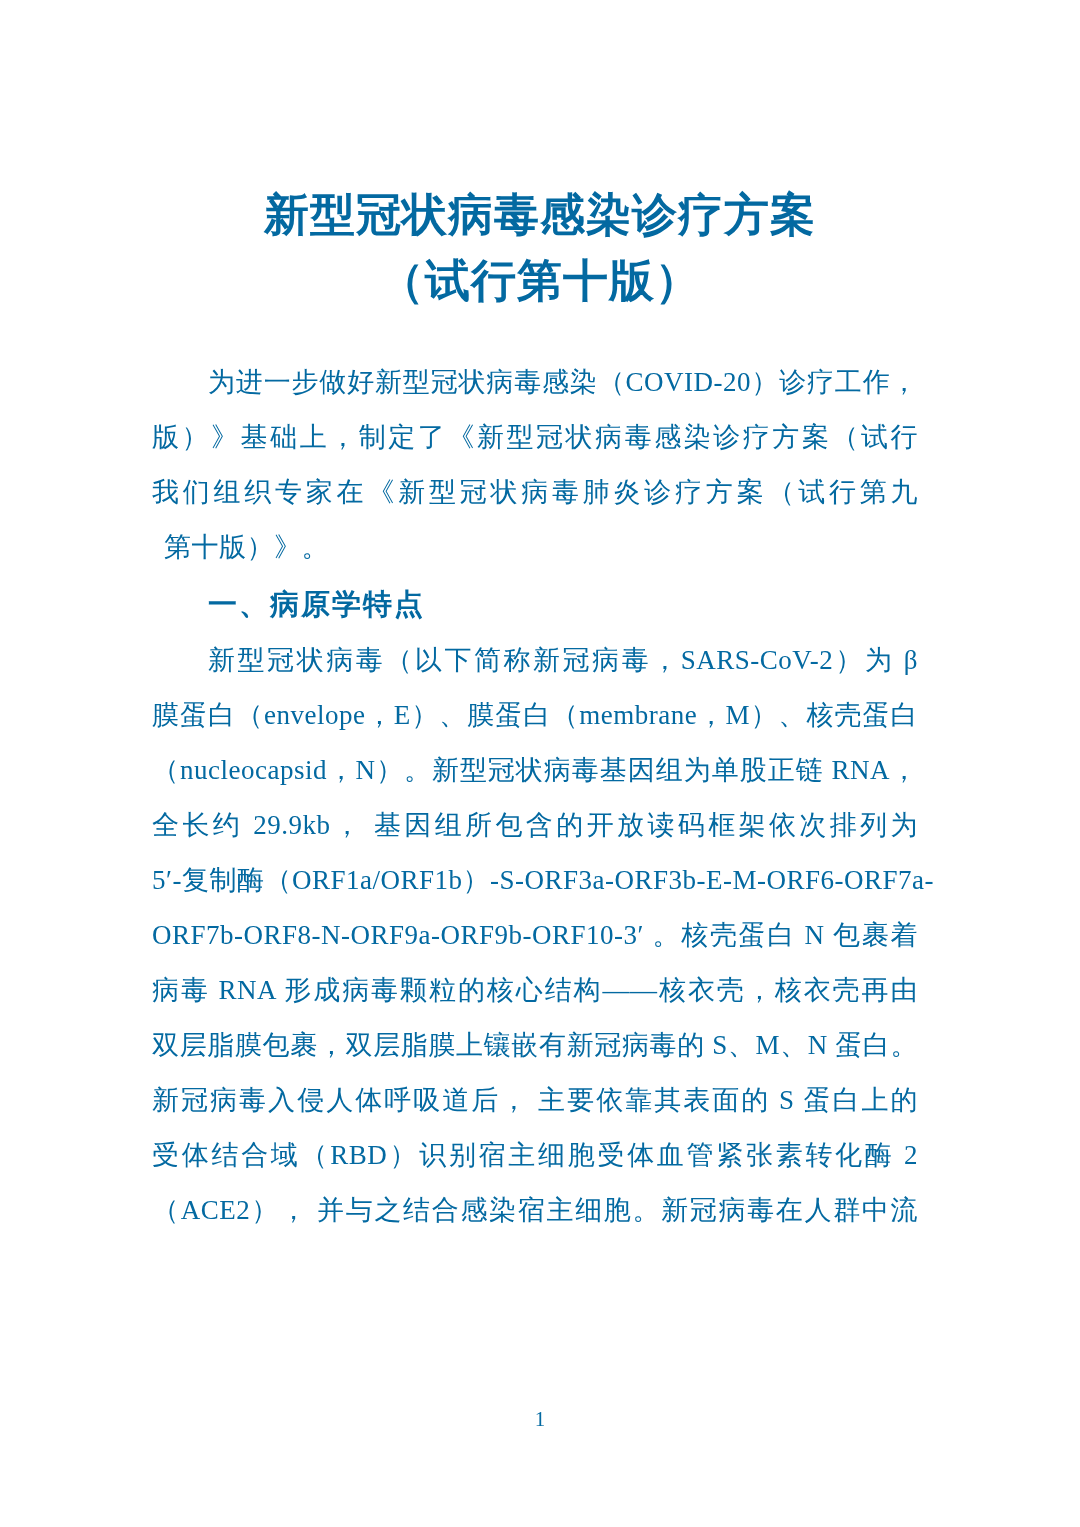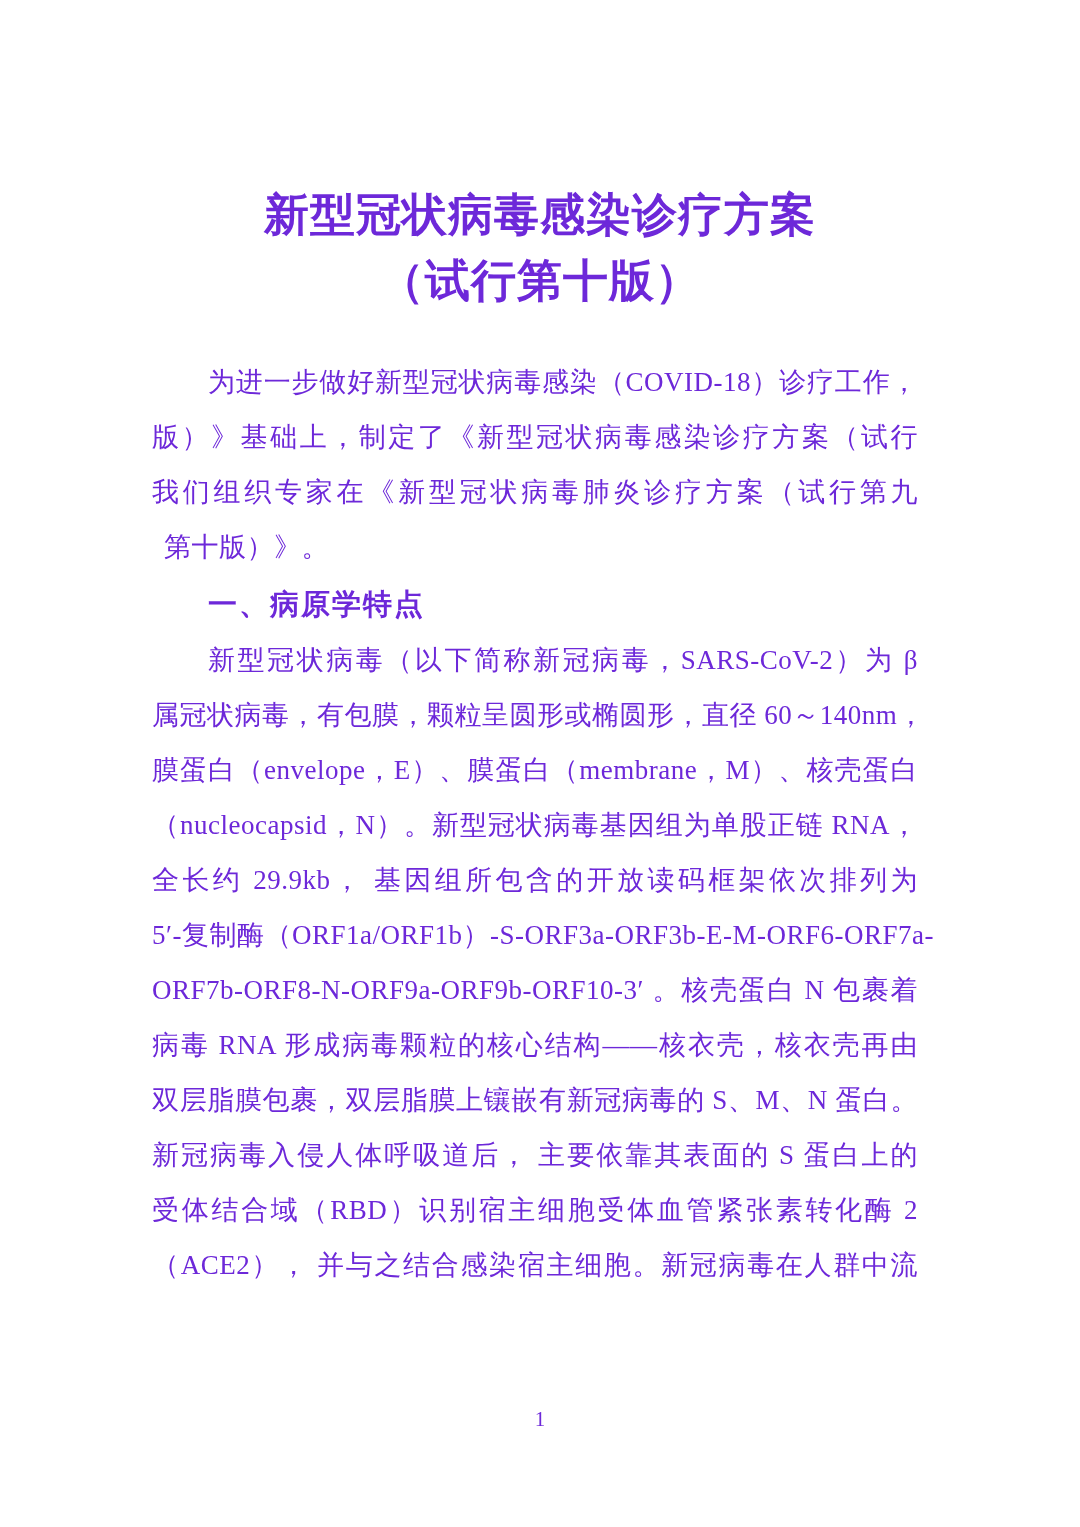--- a/index.html
+++ b/index.html
@@ -6,21 +6,21 @@
     margin: 0;
     padding: 0;
     background: #ffffff;
   }
   .page {
     position: relative;
     width: 1080px;
     height: 1527px;
     margin: 0 auto;
     background: #ffffff;
-    color: #6d28d9;
+    color: #0369a1;
     font-family: "Liberation Serif", "DejaVu Serif", serif;
     overflow: hidden;
   }
   
   .doc-title {
     padding-top: 182px;
     text-align: center;
     font-weight: bold;
     font-size: 45px;
     line-height: 66px;
@@ -78,29 +78,28 @@
 
 <div class="page">
 
   <header class="doc-title">
     <span class="title-line">新型冠状病毒感染诊疗方案</span>
     <span class="title-line">（试行第十版）</span>
   </header>
 
   <main class="doc-body">
 
-    <p class="line fill indent">为进一步做好新型冠状病毒感染（COVID-18）诊疗工作，</p>
+    <p class="line fill indent">为进一步做好新型冠状病毒感染（COVID-20）诊疗工作，</p>
     <p class="line fill">版）》基础上，制定了《新型冠状病毒感染诊疗方案（试行</p>
     <p class="line fill">我们组织专家在《新型冠状病毒肺炎诊疗方案（试行第九</p>
     <p class="line end">第十版）》。</p>
 
     <h2 class="line heading indent">一、病原学特点</h2>
 
     <p class="line fill indent">新型冠状病毒（以下简称新冠病毒，SARS-CoV-2）为 β</p>
-    <p class="line fill">属冠状病毒，有包膜，颗粒呈圆形或椭圆形，直径 60～140nm，</p>
     <p class="line fill">膜蛋白（envelope，E）、膜蛋白（membrane，M）、核壳蛋白</p>
     <p class="line fill">（nucleocapsid，N）。新型冠状病毒基因组为单股正链 RNA，</p>
     <p class="line fill">全长约 29.9kb， 基因组所包含的开放读码框架依次排列为</p>
     <p class="line fill">5′-复制酶（ORF1a/ORF1b）-S-ORF3a-ORF3b-E-M-ORF6-ORF7a-</p>
     <p class="line fill">ORF7b-ORF8-N-ORF9a-ORF9b-ORF10-3′ 。核壳蛋白 N 包裹着</p>
     <p class="line fill">病毒 RNA 形成病毒颗粒的核心结构——核衣壳，核衣壳再由</p>
     <p class="line fill">双层脂膜包裹，双层脂膜上镶嵌有新冠病毒的 S、M、N 蛋白。</p>
     <p class="line fill">新冠病毒入侵人体呼吸道后， 主要依靠其表面的 S 蛋白上的</p>
     <p class="line fill">受体结合域（RBD）识别宿主细胞受体血管紧张素转化酶 2</p>
     <p class="line fill">（ACE2）， 并与之结合感染宿主细胞。新冠病毒在人群中流</p>

